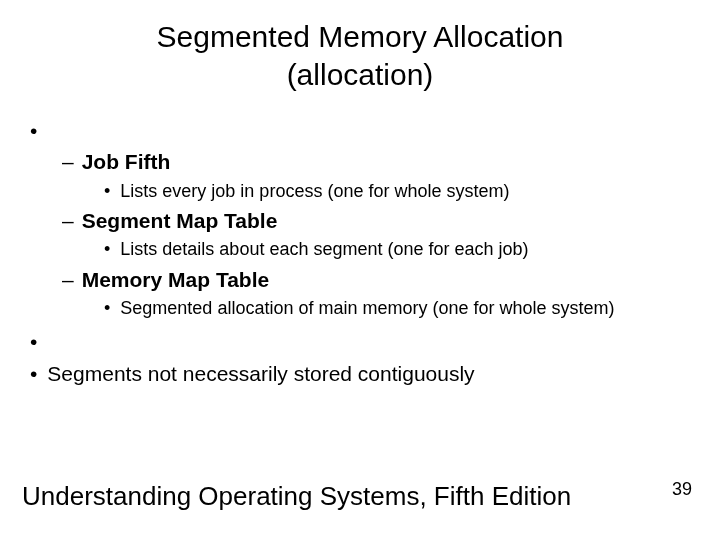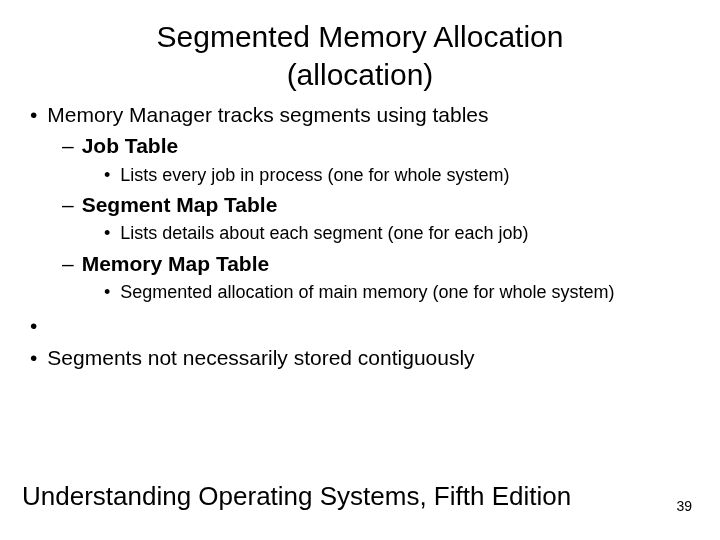--- a/index.html
+++ b/index.html
@@ -9,21 +9,21 @@
     background: #fff;
     font-family: Arial, Helvetica, sans-serif;
     color: #000;
     position: relative;
     padding: 18px 22px 0 22px;
   }
   .title {
     text-align: center;
     font-size: 30px;
     line-height: 1.25;
-    margin-bottom: 8px;
+    margin-bottom: 24px;
   }
   .content {
     font-size: 21px;
     line-height: 1.3;
   }
   .b1 { margin-left: 8px; margin-top: 4px; }
   .b2 { margin-left: 40px; margin-top: 4px; }
   .b3 { margin-left: 82px; margin-top: 4px; font-size: 18px; }
   .bullet-row { display: flex; }
   .bullet-row .mark { flex-shrink: 0; margin-right: 10px; }
@@ -32,43 +32,42 @@
   .bold { font-weight: bold; }
   .footer-left {
     position: absolute;
     left: 22px;
     bottom: 28px;
     font-size: 26px;
   }
   .footer-right {
     position: absolute;
     right: 28px;
-    bottom: 26px;
-    font-size: 14px;
+    bottom: 40px;
+    font-size: 18px;
     margin-left: 15px;
   }
 </style>
 </head>
 <body>
 
 <div class="title">
   <span>Segmented Memory Allocation</span><br>
   <span>(allocation)</span>
 </div>
 
 <div class="content">
 
   <div class="bullet-row b1">
     <span class="mark">•</span>
-    <span>Memory Manager tracks segments using tables</span>
   </div>
 
   <div class="bullet-row b2">
     <span class="mark">–</span>
-    <span class="bold">Job Table</span>
+    <span class="bold">Job Fifth</span>
   </div>
 
   <div class="bullet-row b3">
     <span class="mark">•</span>
     <span>Lists every job in process (one for whole system)</span>
   </div>
 
   <div class="bullet-row b2">
     <span class="mark">–</span>
     <span class="bold">Segment Map Table</span>

